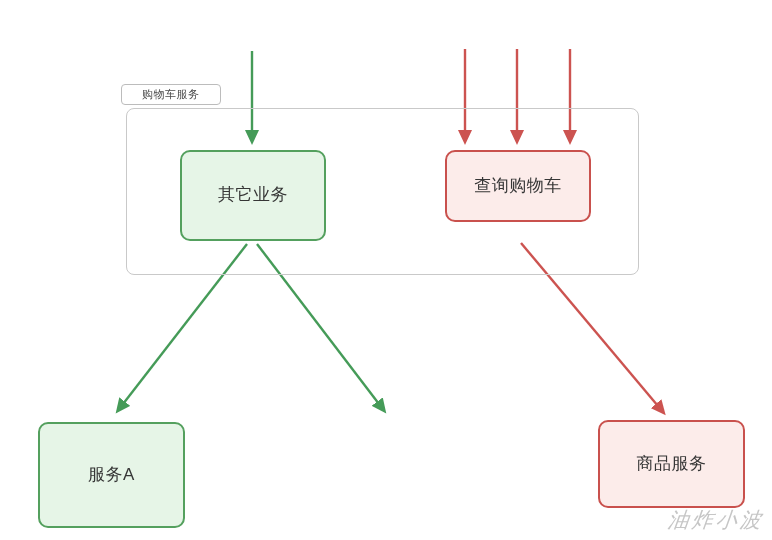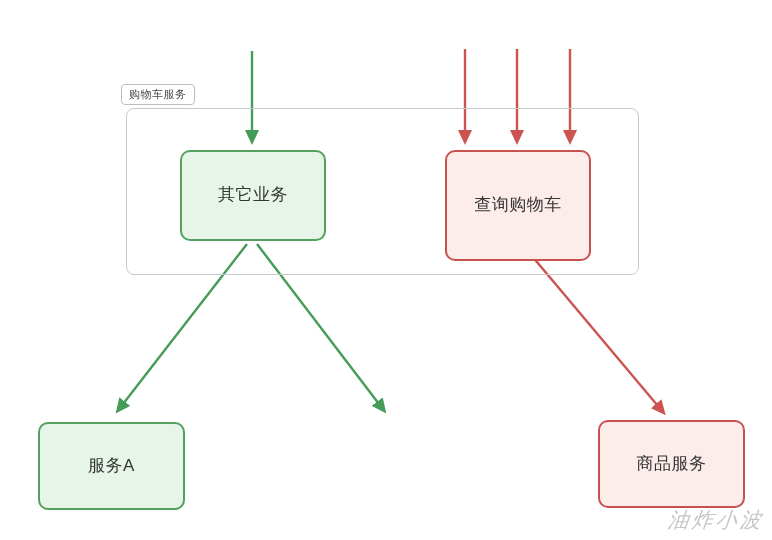--- a/index.html
+++ b/index.html
@@ -32,21 +32,21 @@
     width: 513px; height: 167px;
     border: 1.5px solid var(--container_border, #c9c9c9);
     border-radius: 8px;
     background: transparent;
   }
   .group-label {
     position: absolute;
     left: 121px; top: 84px;
     font-size: 11px;
     line-height: 1;
-    padding: 4px 7px;
+    padding: 4px 20px;
     color: var(--label_text, #4c4c4c);
     background: #ffffff;
     border: 1px solid var(--label_border, #bcbcbc);
     border-radius: 4px;
     letter-spacing: 0.5px;
     text-align: right;
   }
   .node {
     position: absolute;
     display: flex;
@@ -62,22 +62,22 @@
   }
   .node-green {
     background: var(--green_fill, #e6f5e7);
     border: 2px solid var(--green_border, #54a05e);
   }
   .node-red {
     background: var(--red_fill, #fcecea);
     border: 2px solid var(--red_border, #c9514d);
   }
   .node-other-business { left: 180px; top: 150px; width: 146px; height: 91px; }
-  .node-query-cart     { left: 445px; top: 150px; width: 146px; height: 111px; }
-  .node-service-a      { left: 38px;  top: 422px; width: 147px; height: 88px; text-align: center; }
+  .node-query-cart     { left: 445px; top: 150px; width: 146px; height: 72px; }
+  .node-service-a      { left: 38px;  top: 422px; width: 147px; height: 106px; text-align: center; }
   .node-service-b      { left: 318px; top: 422px; width: 146px; height: 86px; }
   .node-product-service{ left: 598px; top: 420px; width: 147px; height: 88px; }
 
   .watermark {
     position: absolute;
     right: 8px; bottom: 6px;
     font-size: 21px;
     font-style: italic;
     letter-spacing: 3px;
     color: var(--watermark, #c6c6c6);

